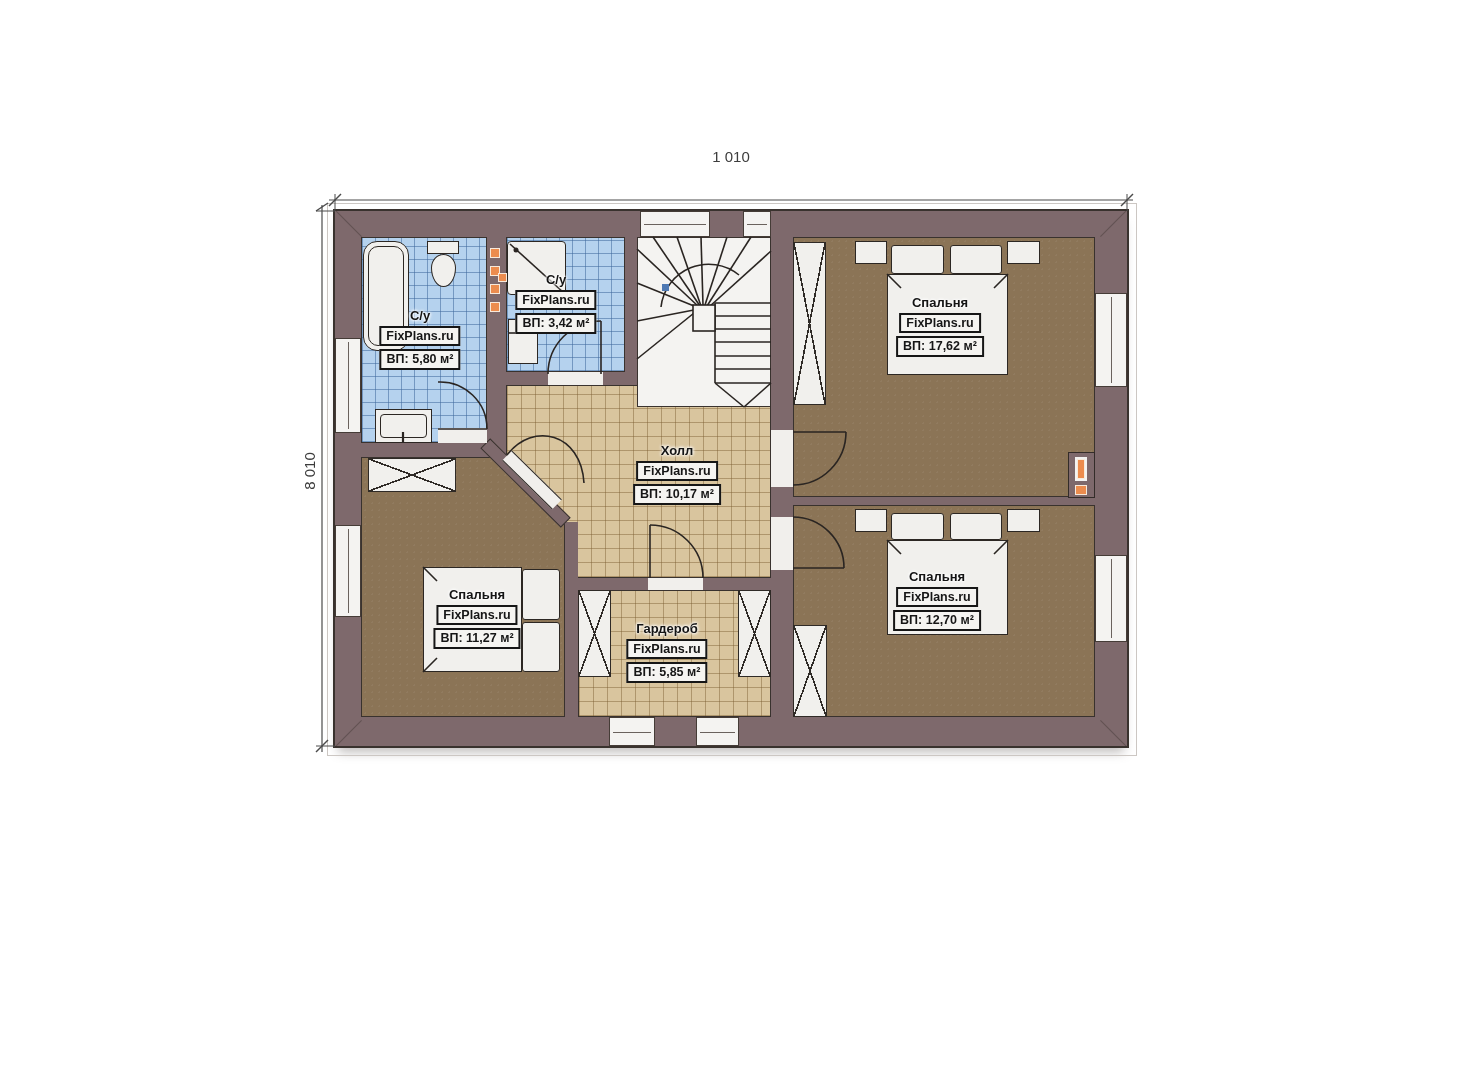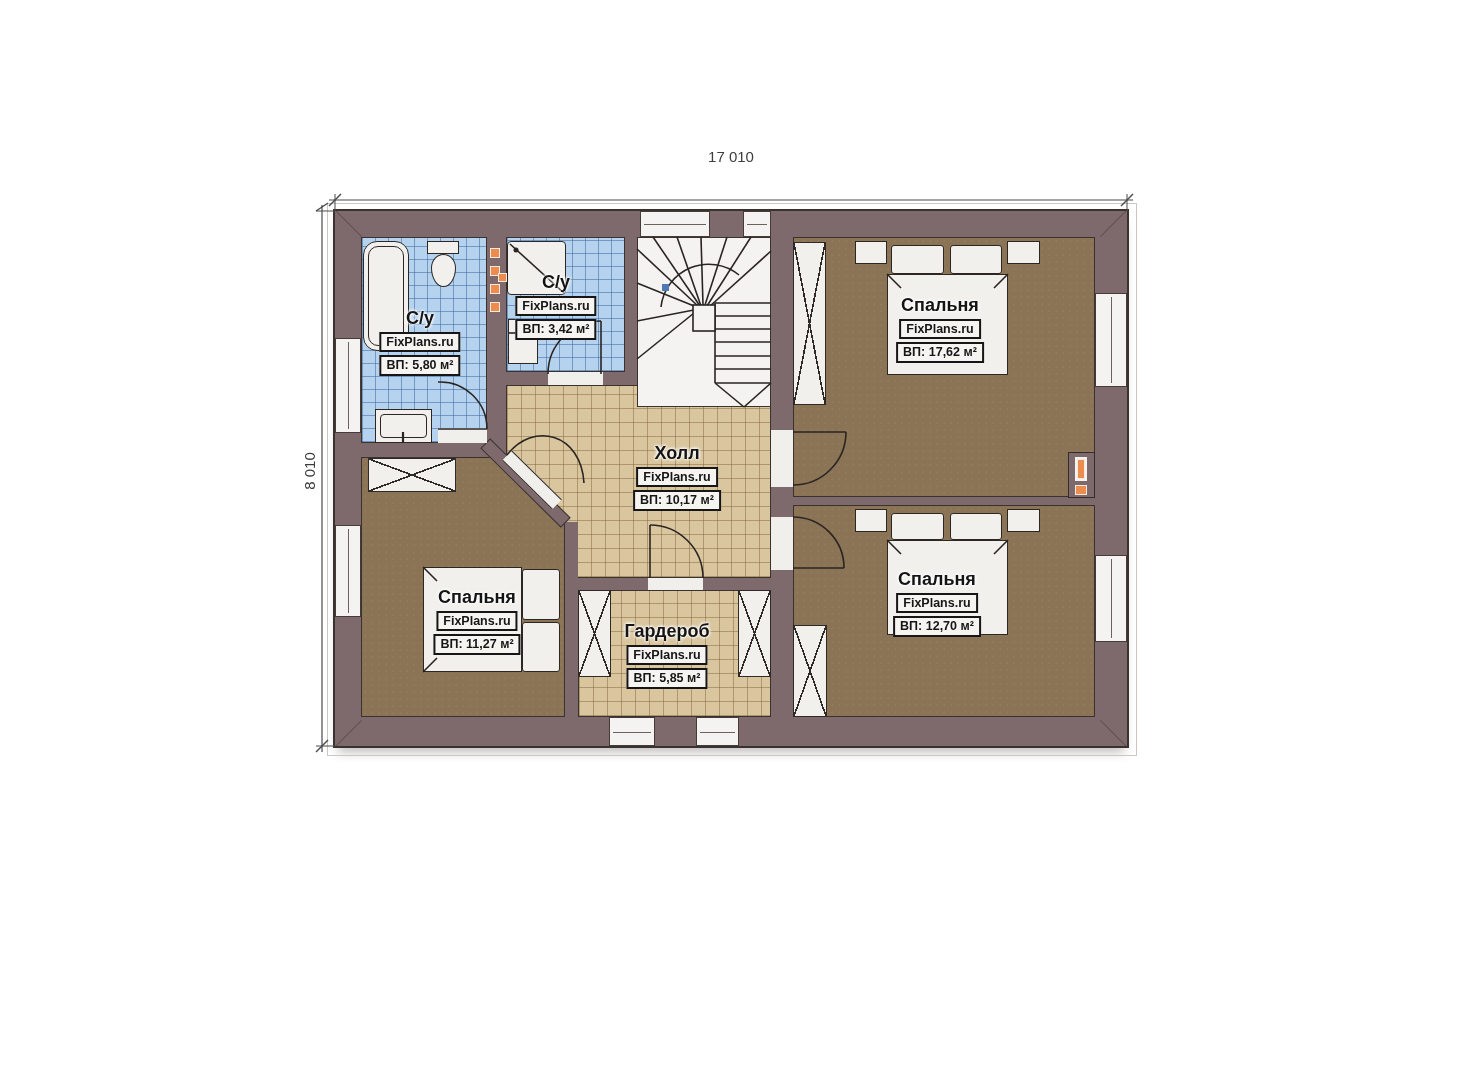--- a/index.html
+++ b/index.html
@@ -38,21 +38,21 @@
   
   .furn{background:#f1f0ed;border:1.7px solid #2c2723;z-index:4;}
   .xbox{background:#f1f0ed;border:1.5px solid #2f2a26;z-index:4;
     background-image:
       linear-gradient(to top right, transparent calc(50% - .8px), #2f2a26 calc(50% - .8px) calc(50% + .8px), transparent calc(50% + .8px)),
       linear-gradient(to bottom right, transparent calc(50% - .8px), #2f2a26 calc(50% - .8px) calc(50% + .8px), transparent calc(50% + .8px));
   }
   .orange{background:#ec8c4e;border:1px solid #f8e9da;z-index:5;}
   
   .room-label{z-index:6;display:flex;flex-direction:column;align-items:center;gap:3px;transform:translateX(-50%);}
-  .room-name{font-size:18px;font-weight:bold;color:#141414;white-space:nowrap;
+  .room-name{font-size:13px;font-weight:bold;color:#141414;white-space:nowrap;
     text-shadow:0 0 3px #fff,0 0 3px #fff,0 0 4px #fff;}
   .label-box{background:#f5f4f1;border:2px solid #161616;padding:0 5px;font-size:12.5px;
     font-weight:bold;color:#161616;white-space:nowrap;line-height:1.3;}
   
   .dim-text{position:absolute;font-size:15px;color:#3d3d3d;white-space:nowrap;z-index:2;}
   .eaves{position:absolute;left:-8px;top:-8px;width:808px;height:551px;border:1.5px solid #ccc7c3;z-index:0;}
   .miter{position:absolute;width:37px;height:1px;background:rgba(52,44,39,.38);z-index:2;}
   svg.overlay{position:absolute;left:0;top:0;z-index:5;pointer-events:none;}
   svg.dims{position:absolute;z-index:1;pointer-events:none;overflow:visible;}
 </style>
@@ -67,21 +67,21 @@
   <div class="miter" style="left:-5px;top:522px;transform:rotate(-45deg);"></div>
   <div class="miter" style="left:760px;top:522px;transform:rotate(45deg);"></div>
 
   <svg class="dims" style="left:0;top:-45px;" width="792" height="45" viewBox="0 0 792 45">
     <line x1="-6" y1="34" x2="798" y2="34" stroke="#4a4a4a" stroke-width="1.2"></line>
     <line x1="0" y1="45" x2="0" y2="28" stroke="#4a4a4a" stroke-width="1"></line>
     <line x1="792" y1="45" x2="792" y2="28" stroke="#4a4a4a" stroke-width="1"></line>
     <line x1="-6" y1="40" x2="6" y2="28" stroke="#4a4a4a" stroke-width="1.4"></line>
     <line x1="786" y1="40" x2="798" y2="28" stroke="#4a4a4a" stroke-width="1.4"></line>
   </svg>
-  <div class="dim-text" style="left:396px;top:-63px;transform:translateX(-50%);">17 010</div>
+  <div class="dim-text" style="left:396px;top:-63px;transform:translateX(-50%);">1 010</div>
 
   <svg class="dims" style="left:-45px;top:0;" width="45" height="535" viewBox="0 0 45 535">
     <line x1="32" y1="-6" x2="32" y2="541" stroke="#4a4a4a" stroke-width="1.2"></line>
     <line x1="45" y1="0" x2="26" y2="0" stroke="#4a4a4a" stroke-width="1"></line>
     <line x1="45" y1="535" x2="26" y2="535" stroke="#4a4a4a" stroke-width="1"></line>
     <line x1="26" y1="0" x2="38" y2="-8" stroke="#4a4a4a" stroke-width="1.4"></line>
     <line x1="26" y1="541" x2="38" y2="529" stroke="#4a4a4a" stroke-width="1.4"></line>
   </svg>
   <div class="dim-text" style="left:-26px;top:260px;transform:translate(-50%,-50%) rotate(-90deg);">8 010</div>
 

